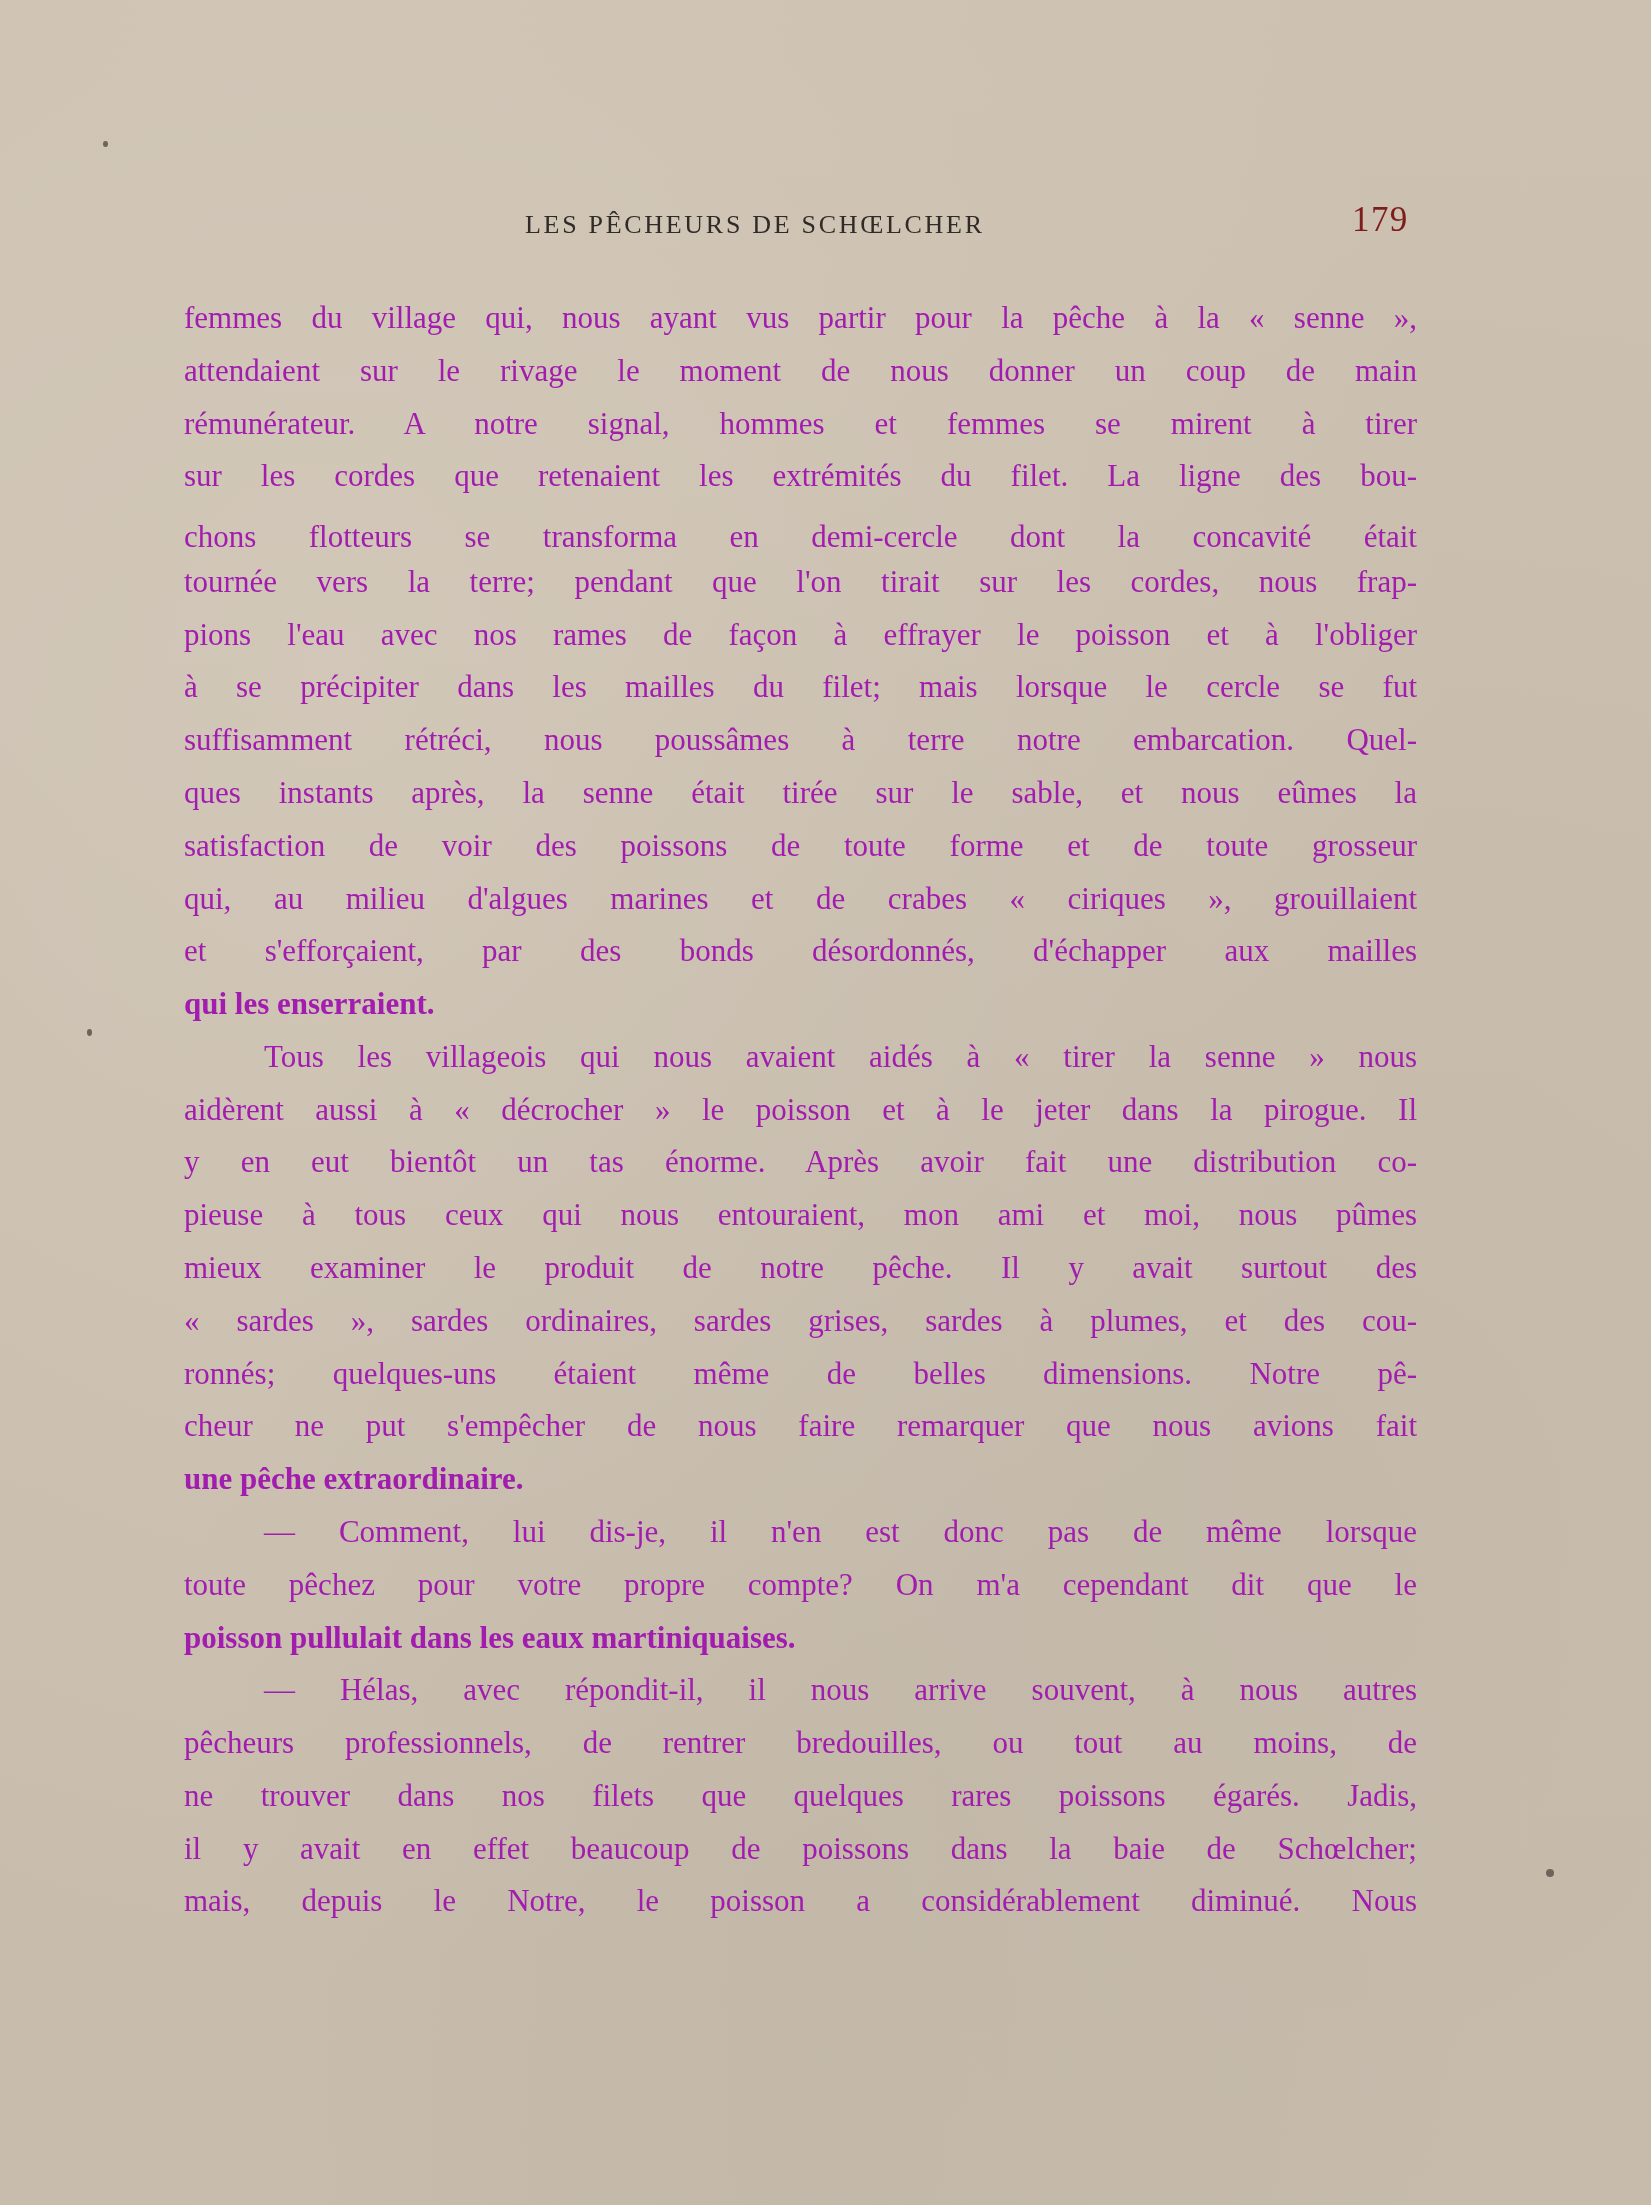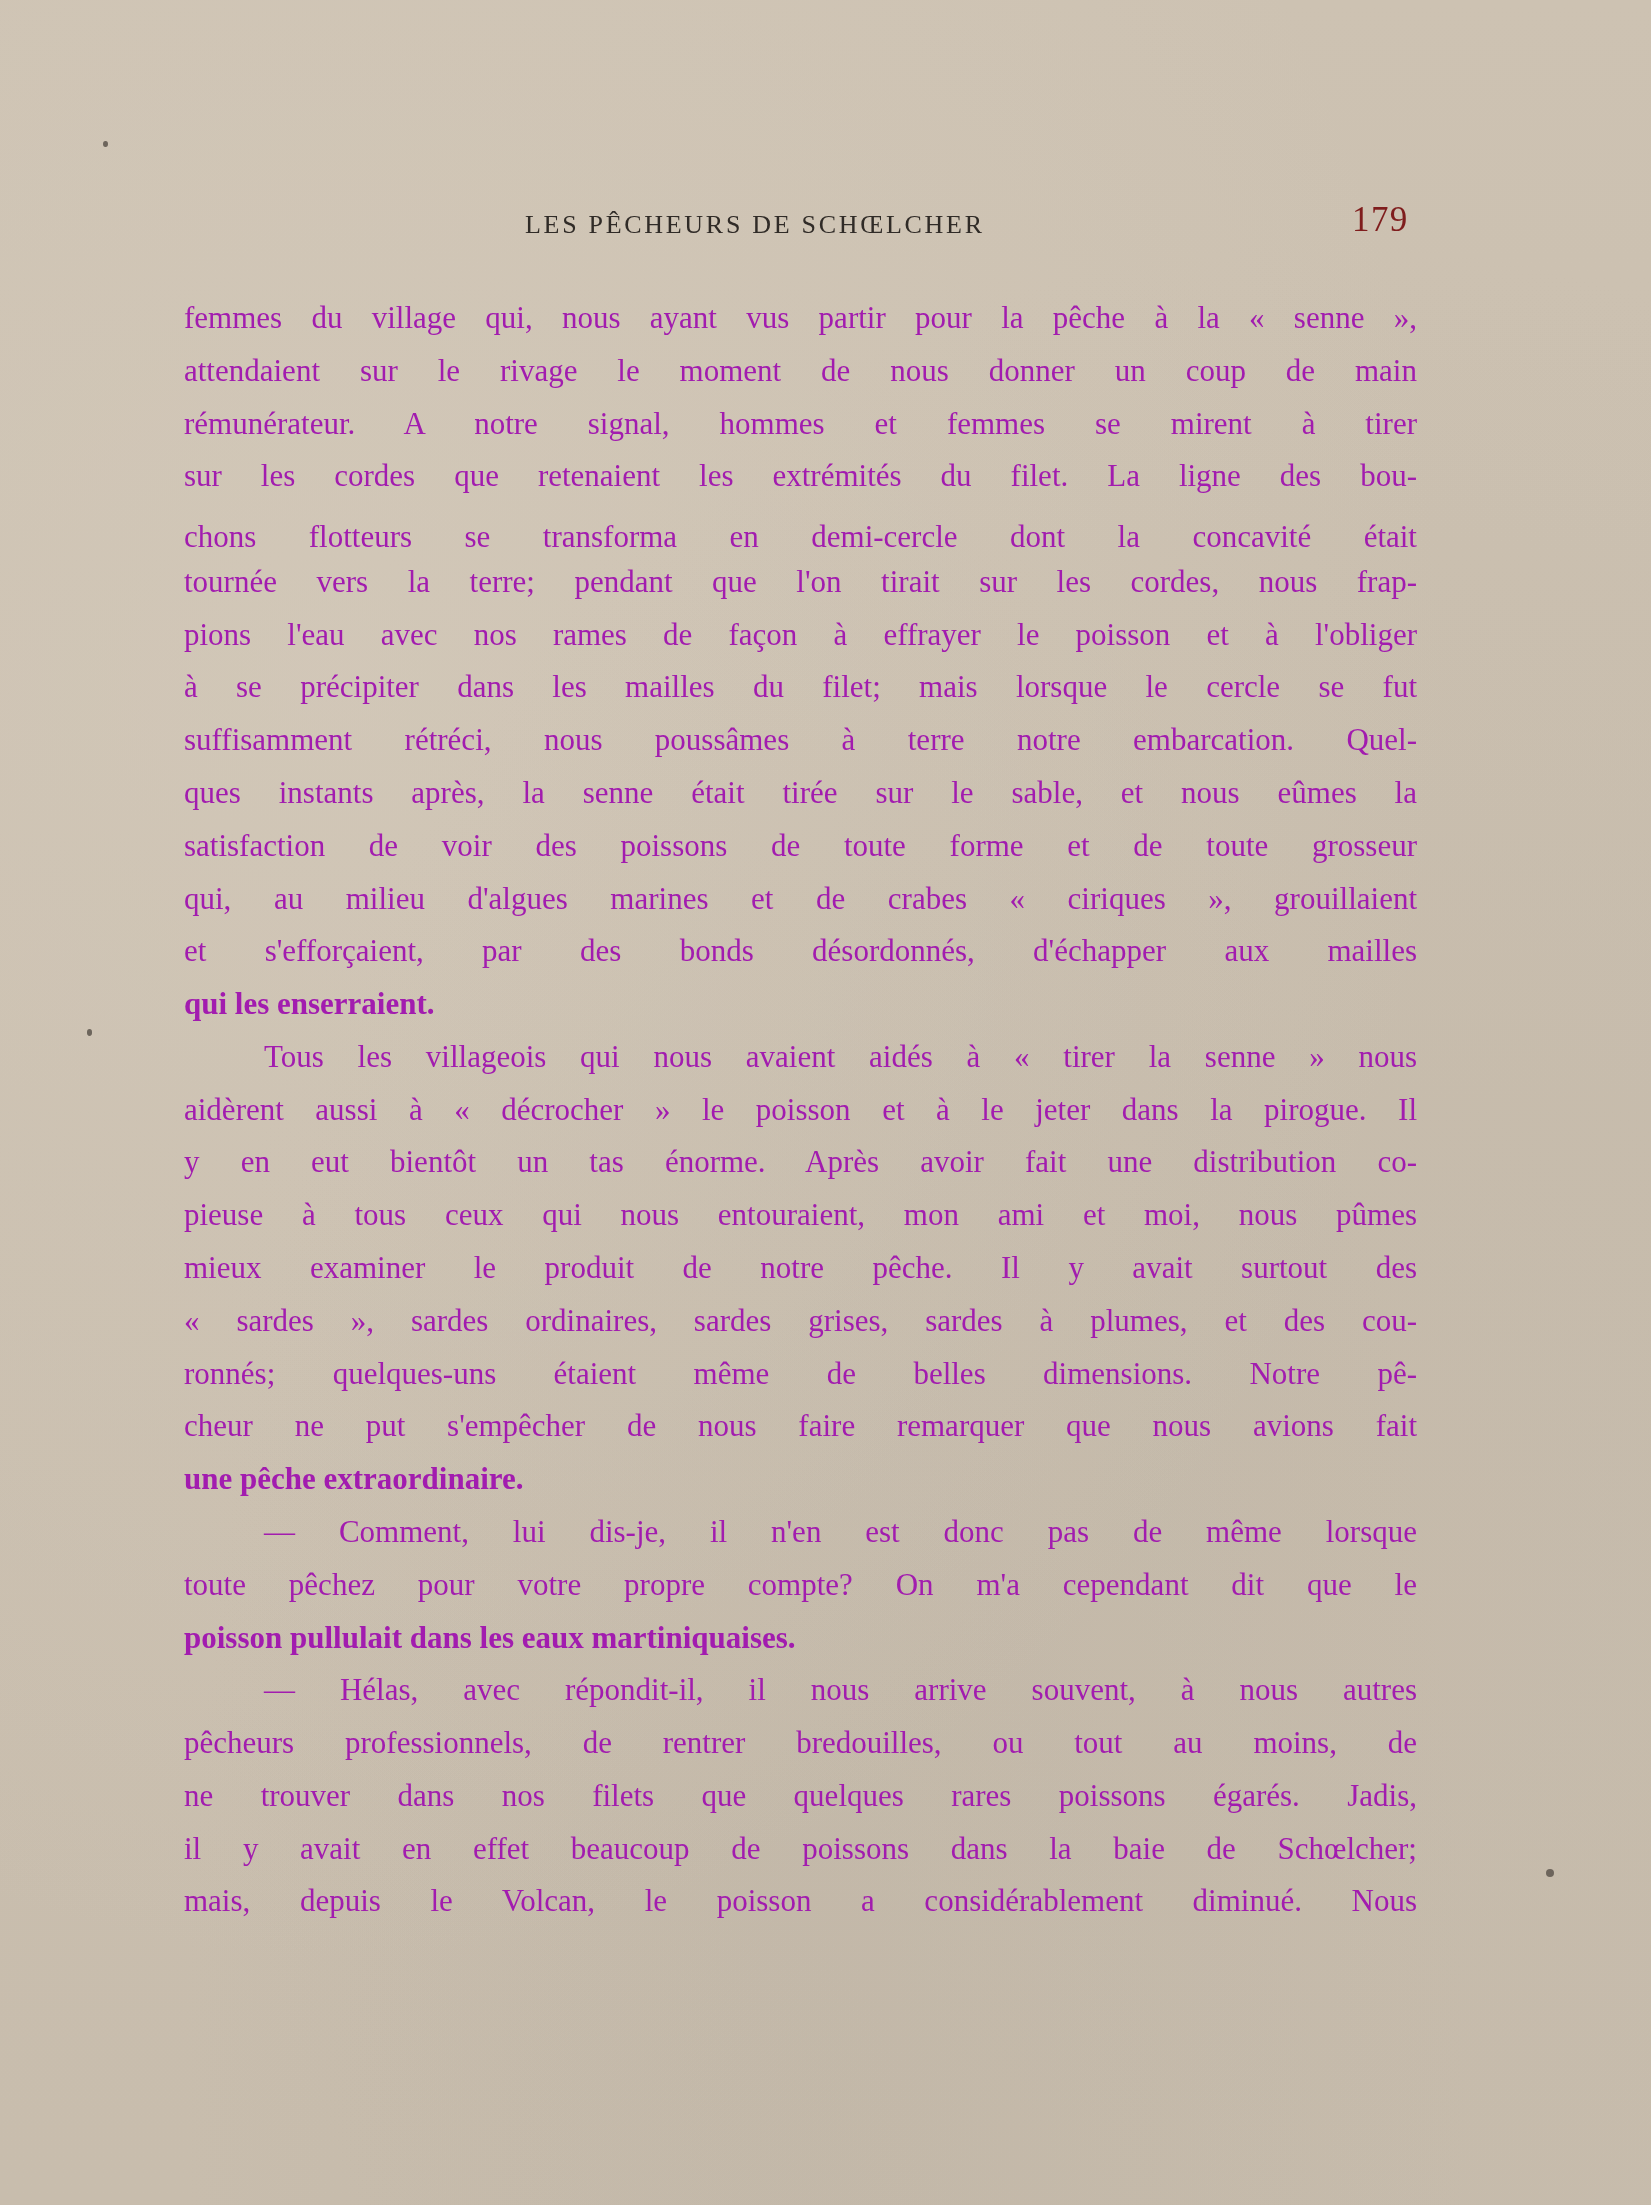--- a/index.html
+++ b/index.html
@@ -109,19 +109,19 @@
   <div class="line" style="top:1056px">ronnés; quelques-uns étaient même de belles dimensions. Notre pê-</div>
   <div class="line" style="top:1108px">cheur ne put s'empêcher de nous faire remarquer que nous avions fait</div>
   <div class="line last" style="top:1161px">une pêche extraordinaire.</div>
   <div class="line indent" style="top:1214px">— Comment, lui dis-je, il n'en est donc pas de même lorsque</div>
   <div class="line" style="top:1267px">toute pêchez pour votre propre compte? On m'a cependant dit que le</div>
   <div class="line last" style="top:1320px">poisson pullulait dans les eaux martiniquaises.</div>
   <div class="line indent" style="top:1372px">— Hélas, avec répondit-il, il nous arrive souvent, à nous autres</div>
   <div class="line" style="top:1425px">pêcheurs professionnels, de rentrer bredouilles, ou tout au moins, de</div>
   <div class="line" style="top:1478px">ne trouver dans nos filets que quelques rares poissons égarés. Jadis,</div>
   <div class="line" style="top:1531px">il y avait en effet beaucoup de poissons dans la baie de Schœlcher;</div>
-  <div class="line" style="top:1583px">mais, depuis le Volcan, le poisson a considérablement diminué. Nous</div>
+  <div class="line" style="top:1583px">mais, depuis le Notre, le poisson a considérablement diminué. Nous</div>
 </div>
 
 <div class="speck" style="left:1546px;top:1869px;width:8px;height:8px;"></div>
 <div class="speck" style="left:87px;top:1029px;width:5.4px;height:6.8px;"></div>
 <div class="speck" style="left:103px;top:141px;width:4.7px;height:6px;"></div>
 
 
 </body></html>

